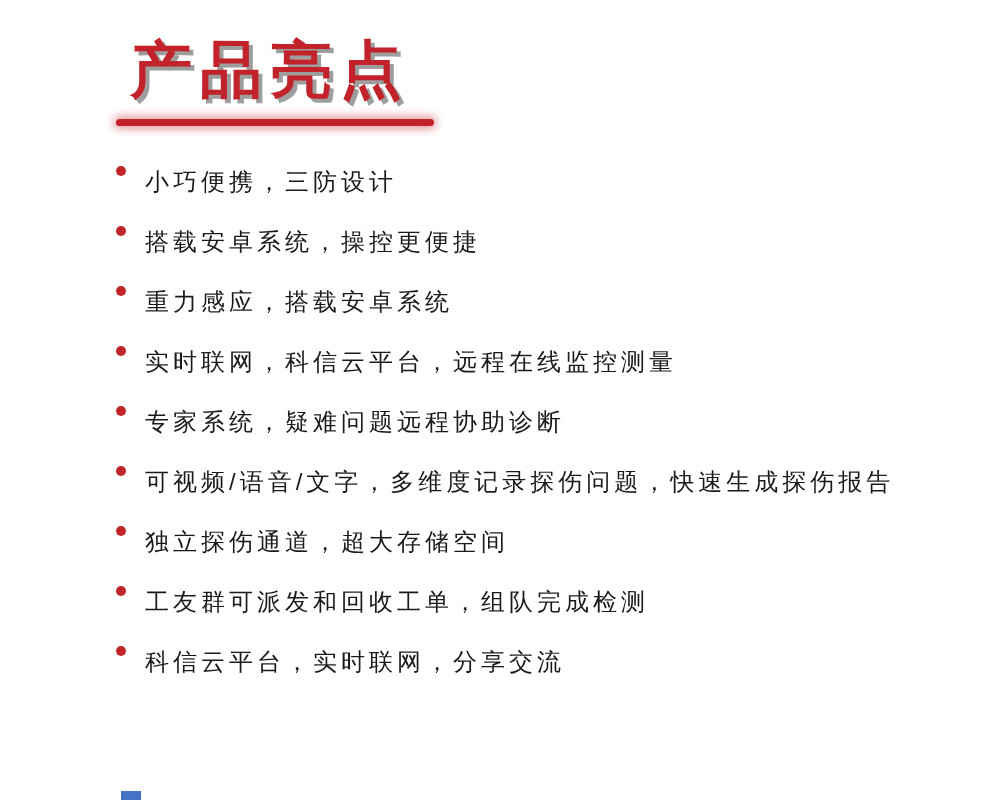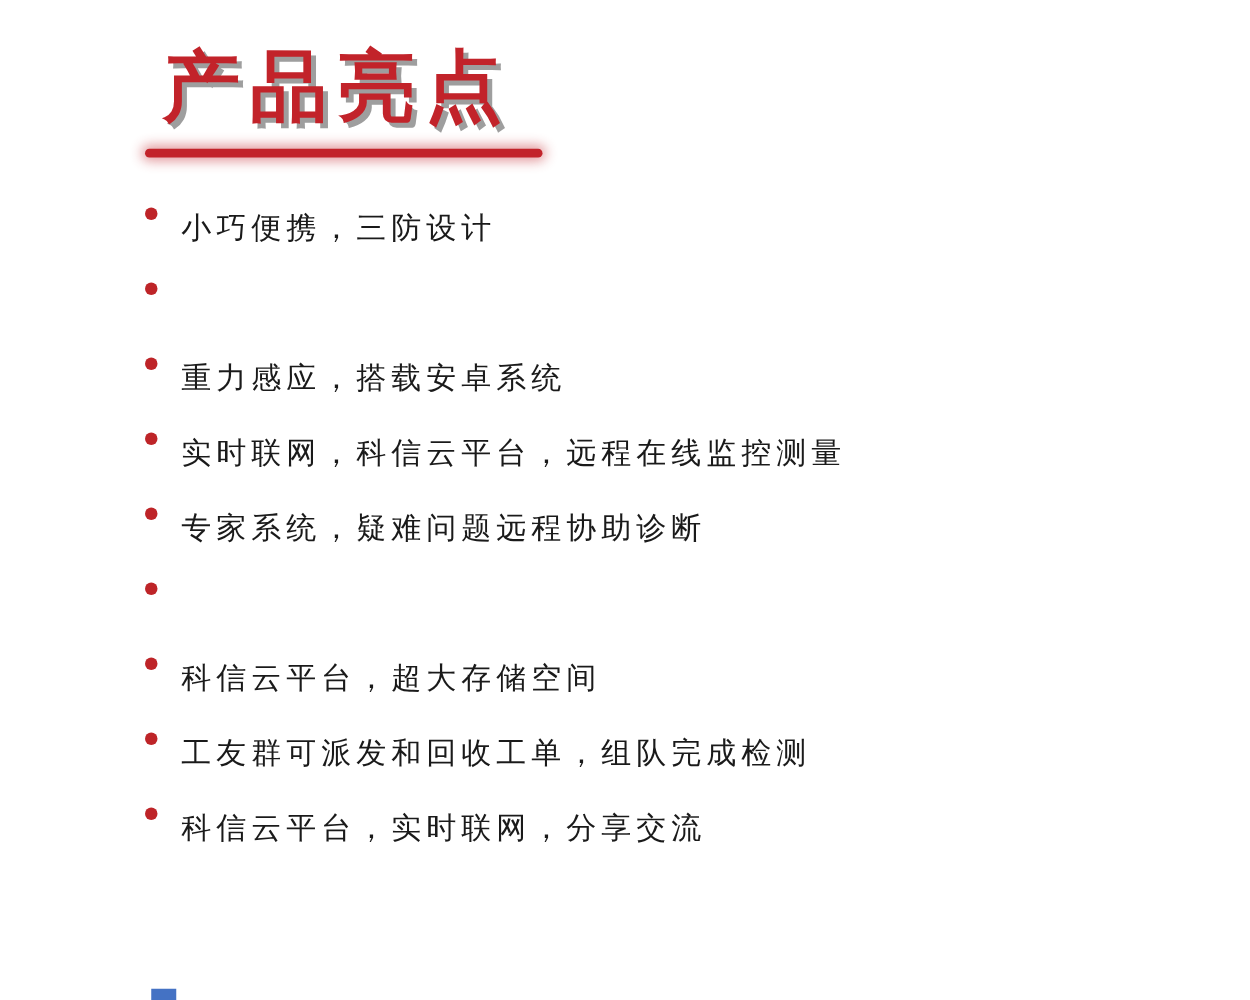--- a/index.html
+++ b/index.html
@@ -86,39 +86,41 @@
 
   <div class="title-underline"></div>
 
   <ul class="highlights-list">
     <li class="highlight-item">
       <span class="bullet-dot"></span>
       <span class="highlight-text">小巧便携，三防设计</span>
     </li>
     <li class="highlight-item">
       <span class="bullet-dot"></span>
+      <span class="highlight-text">搭载安卓系统，操控更便捷</span>
     </li>
     <li class="highlight-item">
       <span class="bullet-dot"></span>
       <span class="highlight-text">重力感应，搭载安卓系统</span>
     </li>
     <li class="highlight-item">
       <span class="bullet-dot"></span>
       <span class="highlight-text">实时联网，科信云平台，远程在线监控测量</span>
     </li>
     <li class="highlight-item">
       <span class="bullet-dot"></span>
       <span class="highlight-text">专家系统，疑难问题远程协助诊断</span>
     </li>
     <li class="highlight-item">
       <span class="bullet-dot"></span>
+      <span class="highlight-text">可视频/语音/文字，多维度记录探伤问题，快速生成探伤报告</span>
     </li>
     <li class="highlight-item">
       <span class="bullet-dot"></span>
-      <span class="highlight-text">科信云平台，超大存储空间</span>
+      <span class="highlight-text">独立探伤通道，超大存储空间</span>
     </li>
     <li class="highlight-item">
       <span class="bullet-dot"></span>
       <span class="highlight-text">工友群可派发和回收工单，组队完成检测</span>
     </li>
     <li class="highlight-item">
       <span class="bullet-dot"></span>
       <span class="highlight-text">科信云平台，实时联网，分享交流</span>
     </li>
   </ul>

